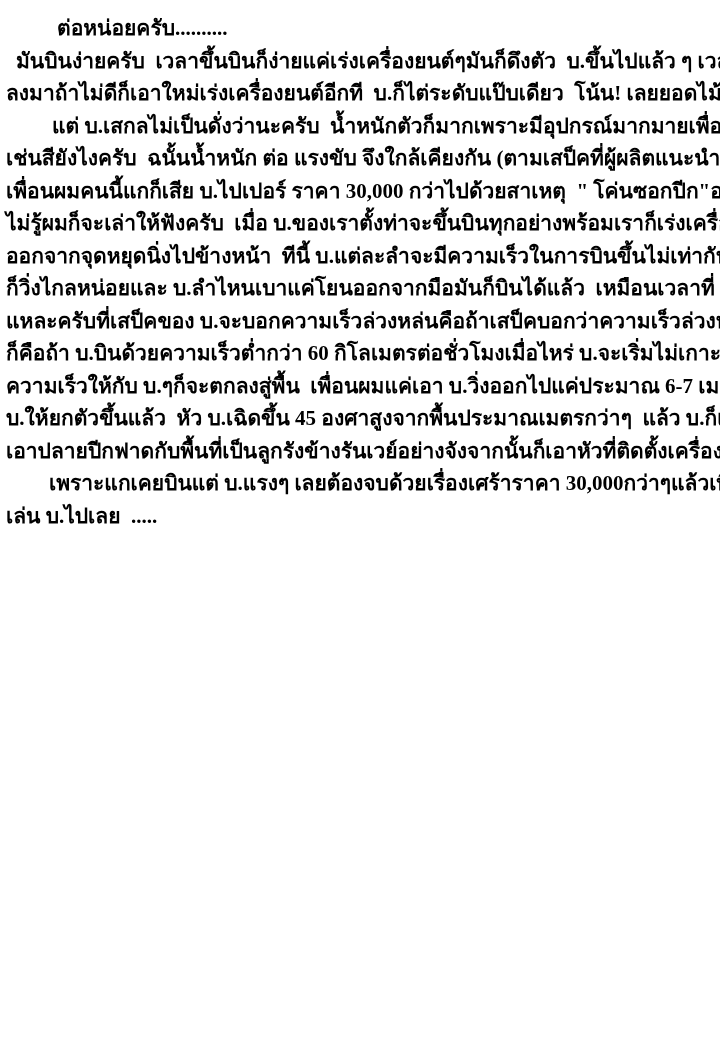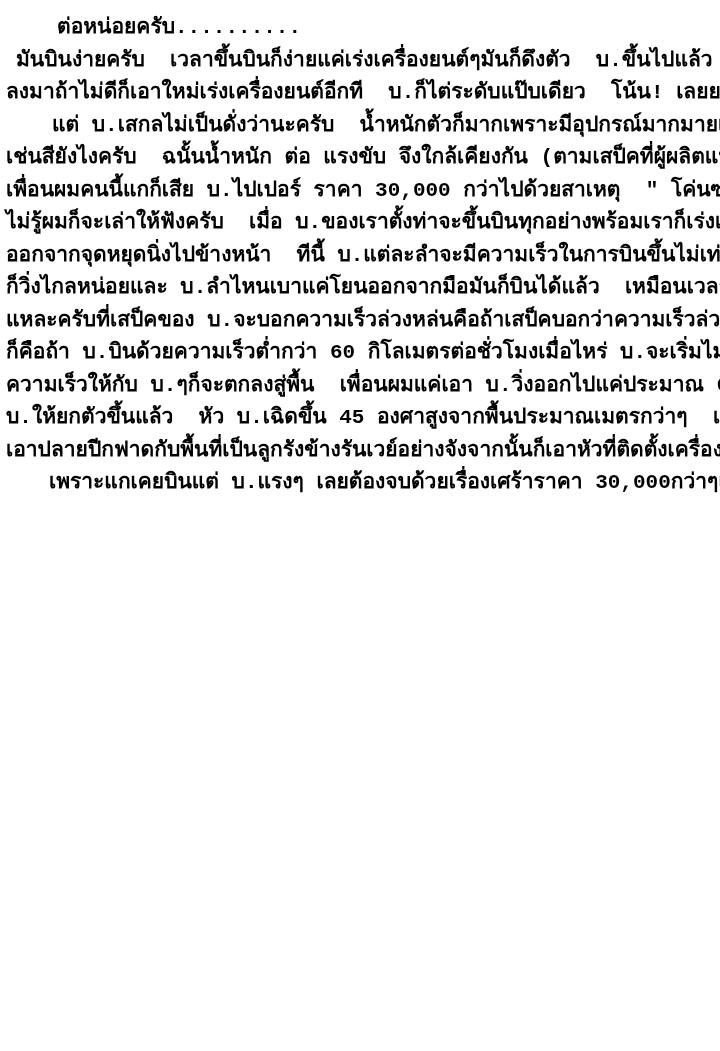--- a/index.html
+++ b/index.html
@@ -10,21 +10,21 @@
     height: 1051px;
     overflow: hidden;
   }
   .page {
     box-sizing: border-box;
     width: 720px;
     height: 1051px;
     background: #ffffff;
     color: #000000;
     padding: 12px 2px 0 0;
-    font-family: Liberation Mono, monospace;
+    font-family: Liberation Serif, serif;
     font-size: 21px;
     font-weight: bold;
   }
   .line {
     white-space: pre;
     line-height: 32.5px;
     height: 32.5px;
     padding-left: 6px;
     letter-spacing: 0px;
   }
@@ -46,13 +46,14 @@
   <div class="line">เพื่อนผมคนนี้แกก็เสีย บ.ไปเปอร์ ราคา 30,000 กว่าไปด้วยสาเหตุ  " โค่นซอกปีก"อาการนี้เพื่อนคนไหนยัง</div>
   <div class="line">ไม่รู้ผมก็จะเล่าให้ฟังครับ  เมื่อ บ.ของเราตั้งท่าจะขึ้นบินทุกอย่างพร้อมเราก็เร่งเครื่องยนต์เต็มสปีด บ.วิ่ง</div>
   <div class="line">ออกจากจุดหยุดนิ่งไปข้างหน้า  ทีนี้ บ.แต่ละลำจะมีความเร็วในการบินขึ้นไม่เท่ากันนะครับ บ.ลำไหนหนัก</div>
   <div class="line">ก็วิ่งไกลหน่อยและ บ.ลำไหนเบาแค่โยนออกจากมือมันก็บินได้แล้ว  เหมือนเวลาที่ บ.บินอยู่บนอากาศนะ</div>
   <div class="line">แหละครับที่เสป็คของ บ.จะบอกความเร็วล่วงหล่นคือถ้าเสป็คบอกว่าความเร็วล่วงหล่นที่ 60 กม / ชม</div>
   <div class="line">ก็คือถ้า บ.บินด้วยความเร็วต่ำกว่า 60 กิโลเมตรต่อชั่วโมงเมื่อไหร่ บ.จะเริ่มไม่เกาะอากาศและถ้าไม่รีบเพิ่ม</div>
   <div class="line">ความเร็วให้กับ บ.ๆก็จะตกลงสู่พื้น  เพื่อนผมแค่เอา บ.วิ่งออกไปแค่ประมาณ 6-7 เมตรเห็นจะได้  แกก็ดึงหัว</div>
   <div class="line">บ.ให้ยกตัวขึ้นแล้ว  หัว บ.เฉิดขึ้น 45 องศาสูงจากพื้นประมาณเมตรกว่าๆ  แล้ว บ.ก็เอียงซ้ายอย่างฉับไว</div>
   <div class="line">เอาปลายปีกฟาดกับพื้นที่เป็นลูกรังข้างรันเวย์อย่างจังจากนั้นก็เอาหัวที่ติดตั้งเครื่องยนต์ไว้โม่งพื้นซ้ำอีกที</div>
   <div class="line ind-para4">เพราะแกเคยบินแต่ บ.แรงๆ เลยต้องจบด้วยเรื่องเศร้าราคา 30,000กว่าๆแล้วเพื่อนผมคนนี้ก็ถอดใจเลิก</div>
+  <div class="line">เล่น บ.ไปเลย  .....</div>
 </div>
 
 </body></html>

